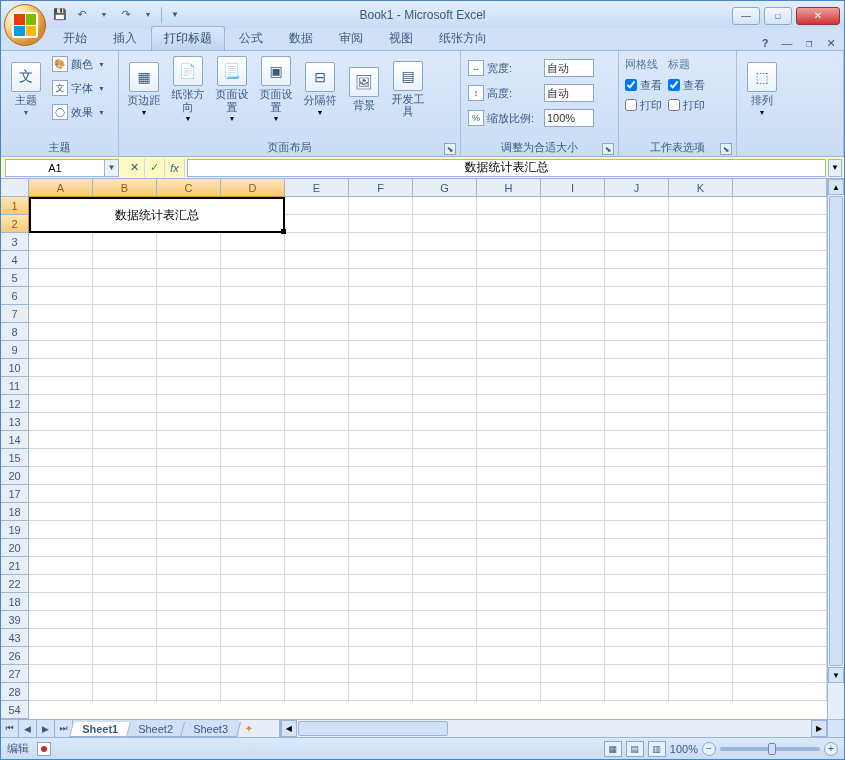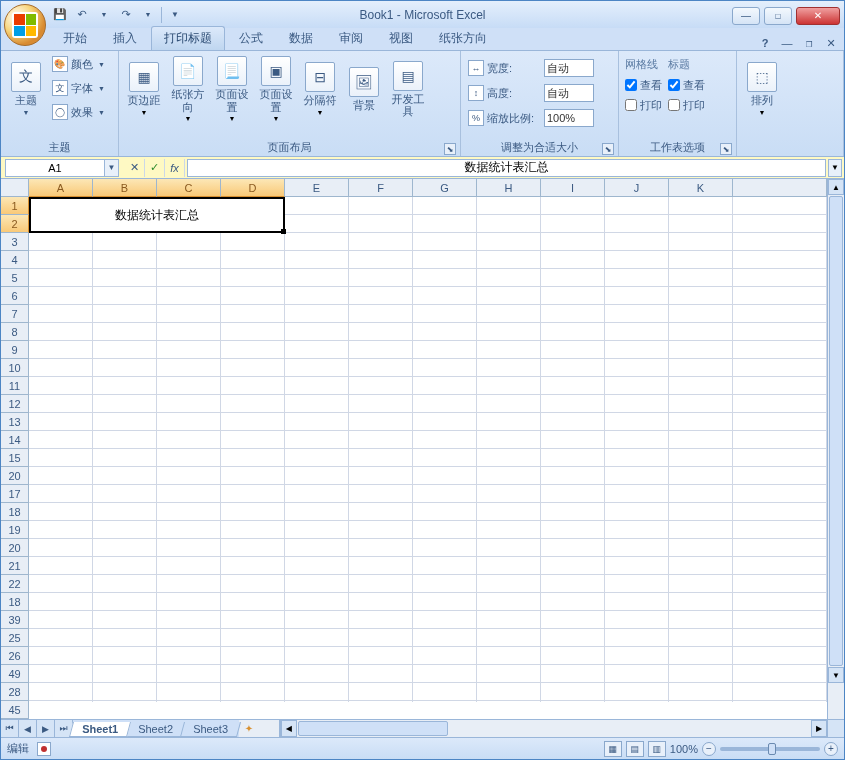--- a/index.html
+++ b/index.html
@@ -318,25 +318,25 @@
         <div class="row-h">15</div>
         <div class="row-h">20</div>
         <div class="row-h">17</div>
         <div class="row-h">18</div>
         <div class="row-h">19</div>
         <div class="row-h">20</div>
         <div class="row-h">21</div>
         <div class="row-h">22</div>
         <div class="row-h">18</div>
         <div class="row-h">39</div>
-        <div class="row-h">25</div>
+        <div class="row-h">43</div>
         <div class="row-h">26</div>
-        <div class="row-h">49</div>
+        <div class="row-h">27</div>
         <div class="row-h">28</div>
-        <div class="row-h">45</div>
+        <div class="row-h">54</div>
       </div>
     <div class="cells">
       <div class="merged">数据统计表汇总</div>
     <div class="cell-row">
           <div class="cell" style="width: 64px;"></div>
           <div class="cell" style="width: 64px;"></div>
           <div class="cell" style="width: 64px;"></div>
           <div class="cell" style="width: 64px;"></div>
           <div class="cell" style="width: 64px;"></div>
           <div class="cell" style="width: 64px;"></div>

